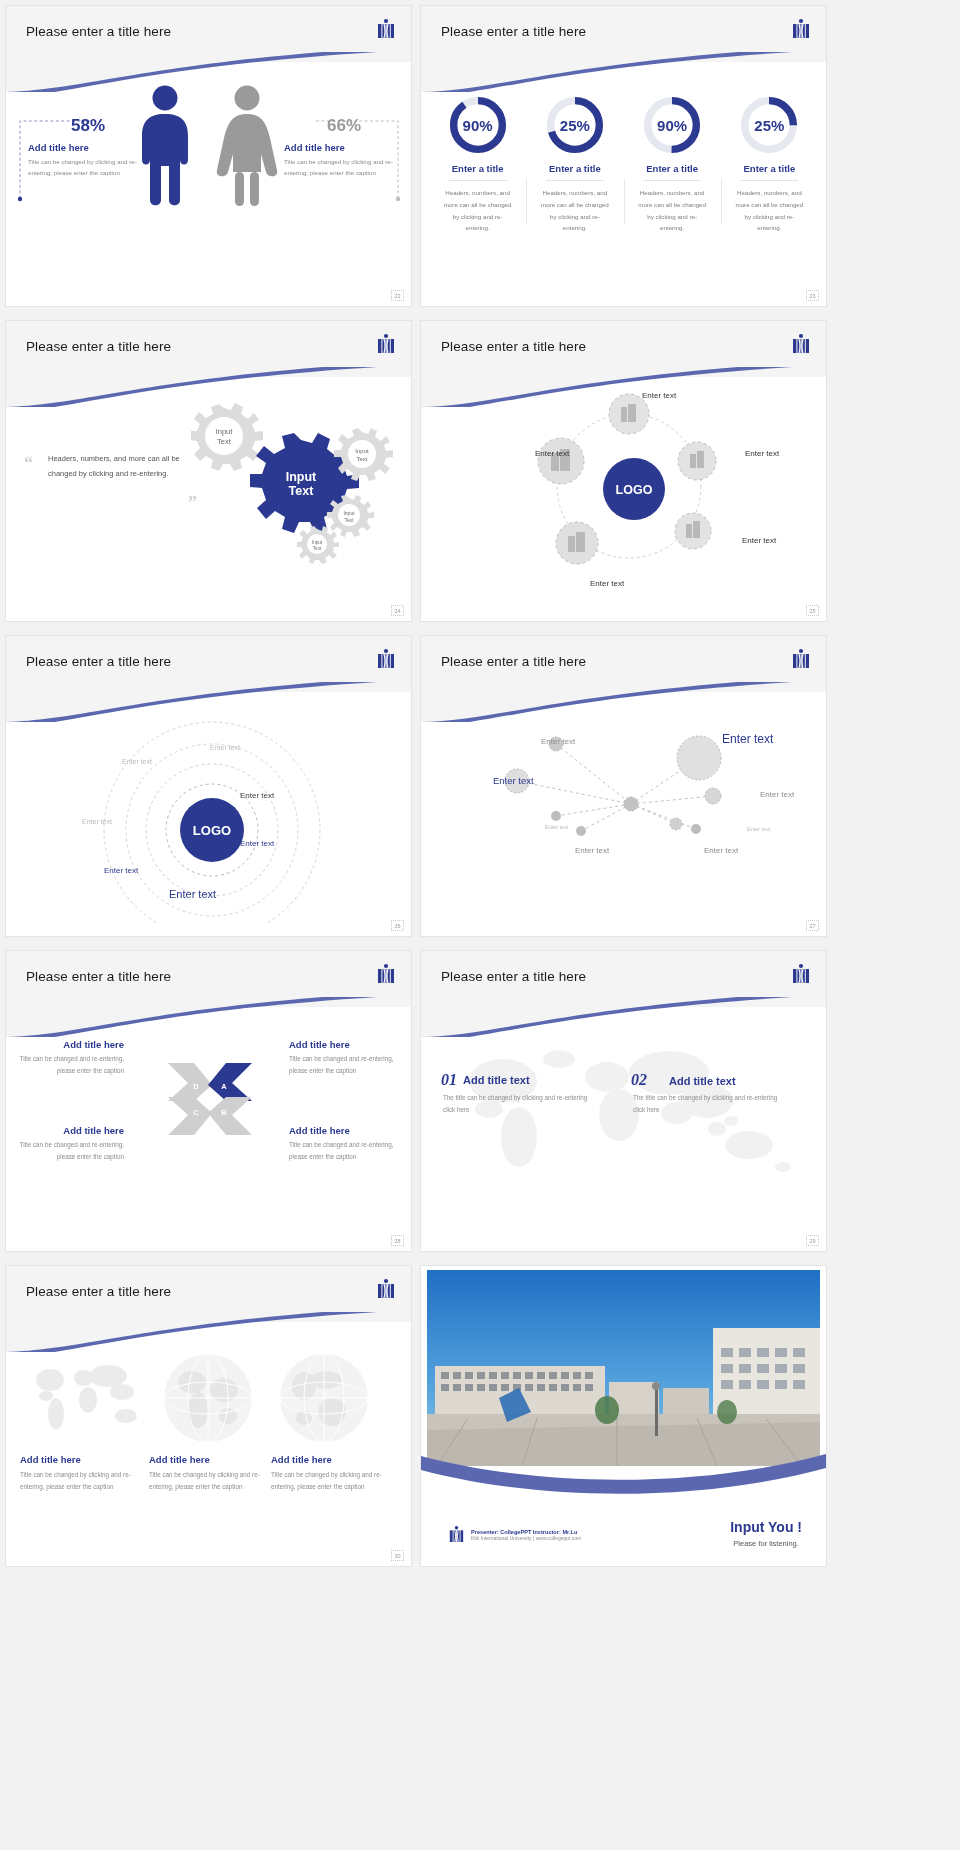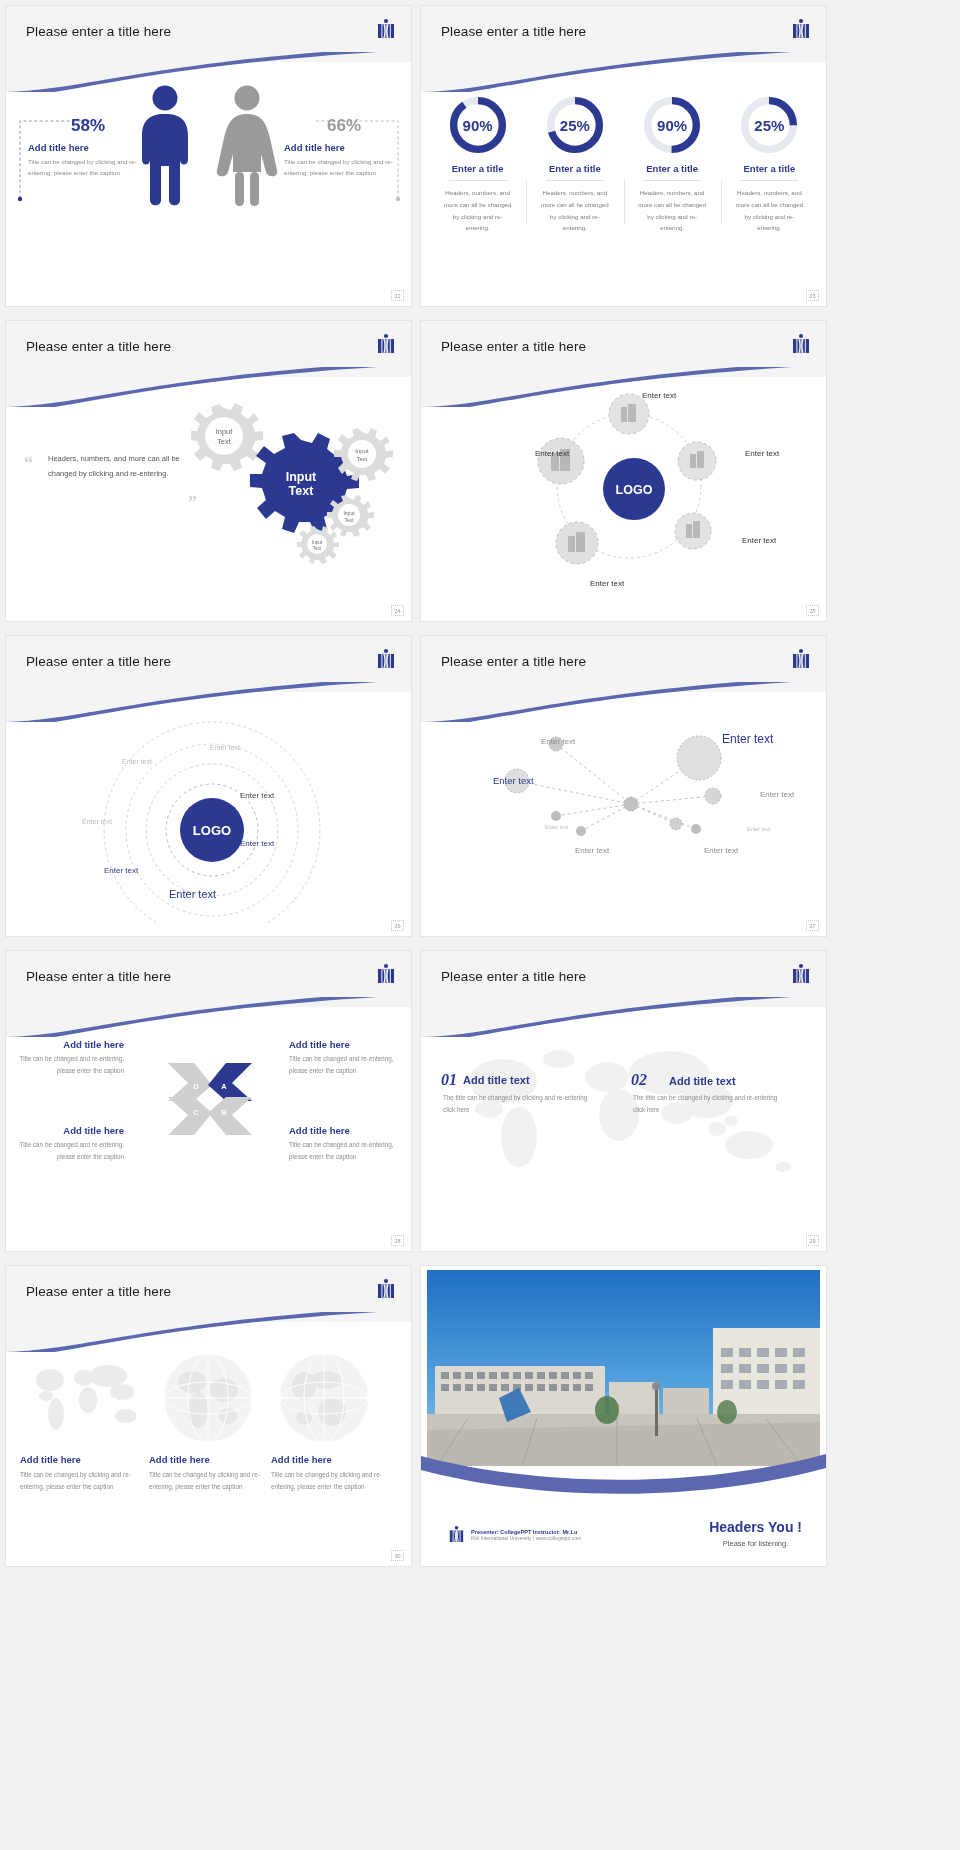--- a/index.html
+++ b/index.html
@@ -740,18 +740,18 @@
           <path d="M7 6 Q9 13 7 20" stroke="#fff" stroke-width="1.2" fill="none"></path>
           <path d="M11 6 Q9 13 11 20" stroke="#fff" stroke-width="1.2" fill="none"></path>
       </svg>
       <div>
         <div class="pres-l1">Presenter: CollegePPT   Instructor: Mr.Lu</div>
         <div class="pres-l2">Kibi International University  |  www.collegeppt.com</div>
       </div>
     </div>
 
     <div style="position:absolute;right:24px;bottom:18px;text-align:center;">
-      <div class="thanks-big">Headers You !</div>
+      <div class="thanks-big">Input You !</div>
       <div class="thanks-sm">Please for listening.</div>
     </div>
   </div>
 
 </div>
 
 </body></html>

